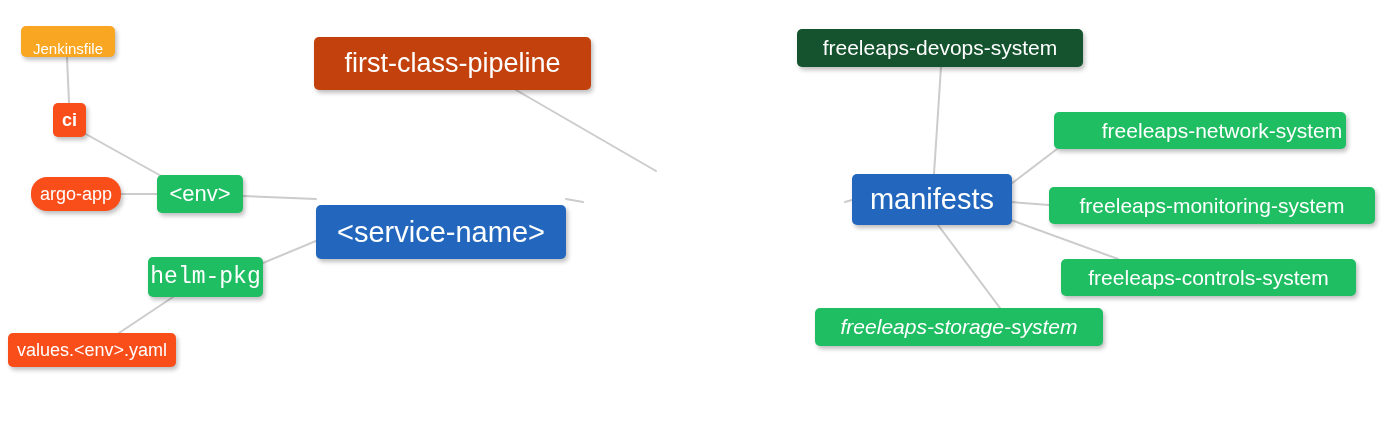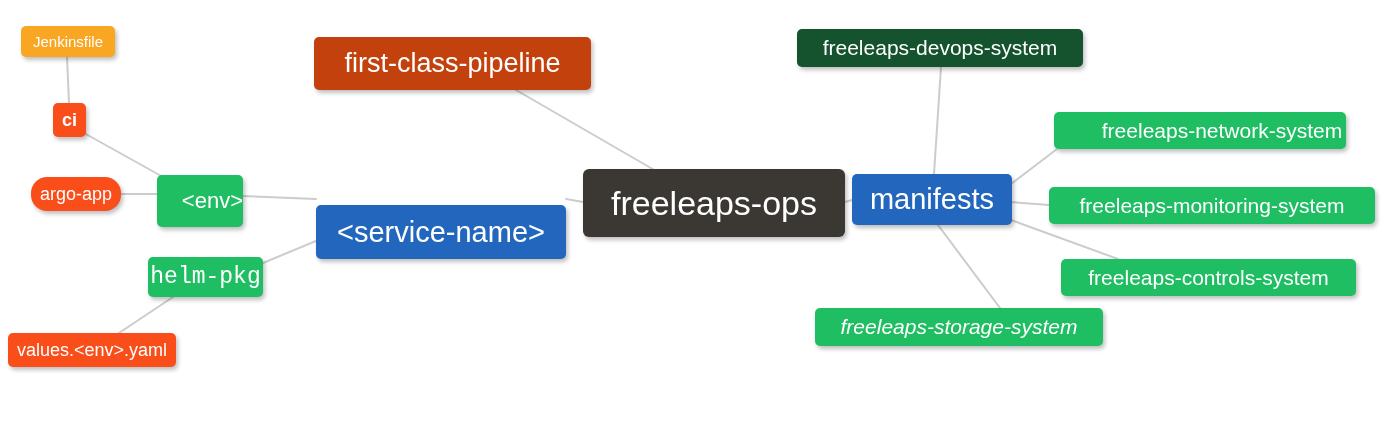--- a/index.html
+++ b/index.html
@@ -10,24 +10,24 @@
   .node{
     position:absolute;display:flex;align-items:center;justify-content:center;
     color:#ffffff;border-radius:5px;box-sizing:border-box;white-space:nowrap;
     box-shadow:2px 3px 4px rgba(0,0,0,0.25);cursor:pointer;
   }
   .node span{pointer-events:none;}
   
   .c-blue{background:#2267BD}.c-green{background:#1FBE62}.c-red{background:#F94D1A}
   .c-amber{background:#F9A623}.c-dark{background:#3B3733}
   
-  #n-jenkinsfile{left:21px;top:26px;width:94px;height:31px;font-size:15px;}
+  #n-jenkinsfile{left:21px;top:26px;width:94px;height:31px;font-size:15px;align-items:flex-end;}
   #n-ci{left:53px;top:103px;width:33px;height:34px;font-size:18px;font-weight:700;}
   #n-argo{left:31px;top:177px;width:90px;height:34px;font-size:18px;}
-  #n-env{left:157px;top:175px;width:86px;height:52px;font-size:22px;justify-content:flex-end;}
+  #n-env{left:157px;top:175px;width:86px;height:38px;font-size:22px;}
   #n-helm{left:148px;top:257px;width:115px;height:40px;font-size:23px;}
   #n-values{left:8px;top:333px;width:168px;height:34px;font-size:18px;}
   #n-fcp{left:314px;top:37px;width:277px;height:53px;font-size:27px;}
   #n-svc{left:316px;top:172px;width:250px;height:54px;font-size:29px;margin-top:33px;}
   #n-root{left:583px;top:169px;width:262px;height:68px;font-size:34px;border-radius:6px;}
   #n-manifests{left:852px;top:174px;width:160px;height:51px;font-size:29px;}
   #n-devops{left:797px;top:29px;width:286px;height:38px;font-size:21px;}
   #n-network{left:1054px;top:112px;width:292px;height:37px;font-size:21px;padding-left:44px;}
   #n-monitoring{left:1049px;top:187px;width:326px;height:37px;font-size:21px;}
   #n-controls{left:1061px;top:259px;width:295px;height:37px;font-size:21px;}
@@ -80,23 +80,20 @@
   </div>
 
   <div id="n-fcp" class="node c-blue" style="background: #c2410c; color: rgb(255, 255, 255);">
     <span>first-class-pipeline</span>
   </div>
 
   <div id="n-svc" class="node c-blue" style="background: rgb(34, 103, 189); color: rgb(255, 255, 255);">
     <span>&lt;service-name&gt;</span>
   </div>
 
-  <div id="n-root" class="node c-dark" style="background: rgb(59, 55, 51); color: rgb(255, 255, 255);">
-    <span>freeleaps-ops</span>
-  </div>
 
   <div id="n-manifests" class="node c-blue" style="background: rgb(34, 103, 189); color: rgb(255, 255, 255);">
     <span>manifests</span>
   </div>
 
   <div id="n-devops" class="node c-green" style="background: #14532d; color: rgb(255, 255, 255);">
     <span>freeleaps-devops-system</span>
   </div>
 
   <div id="n-network" class="node c-green" style="background: rgb(31, 190, 98); color: rgb(255, 255, 255);">

